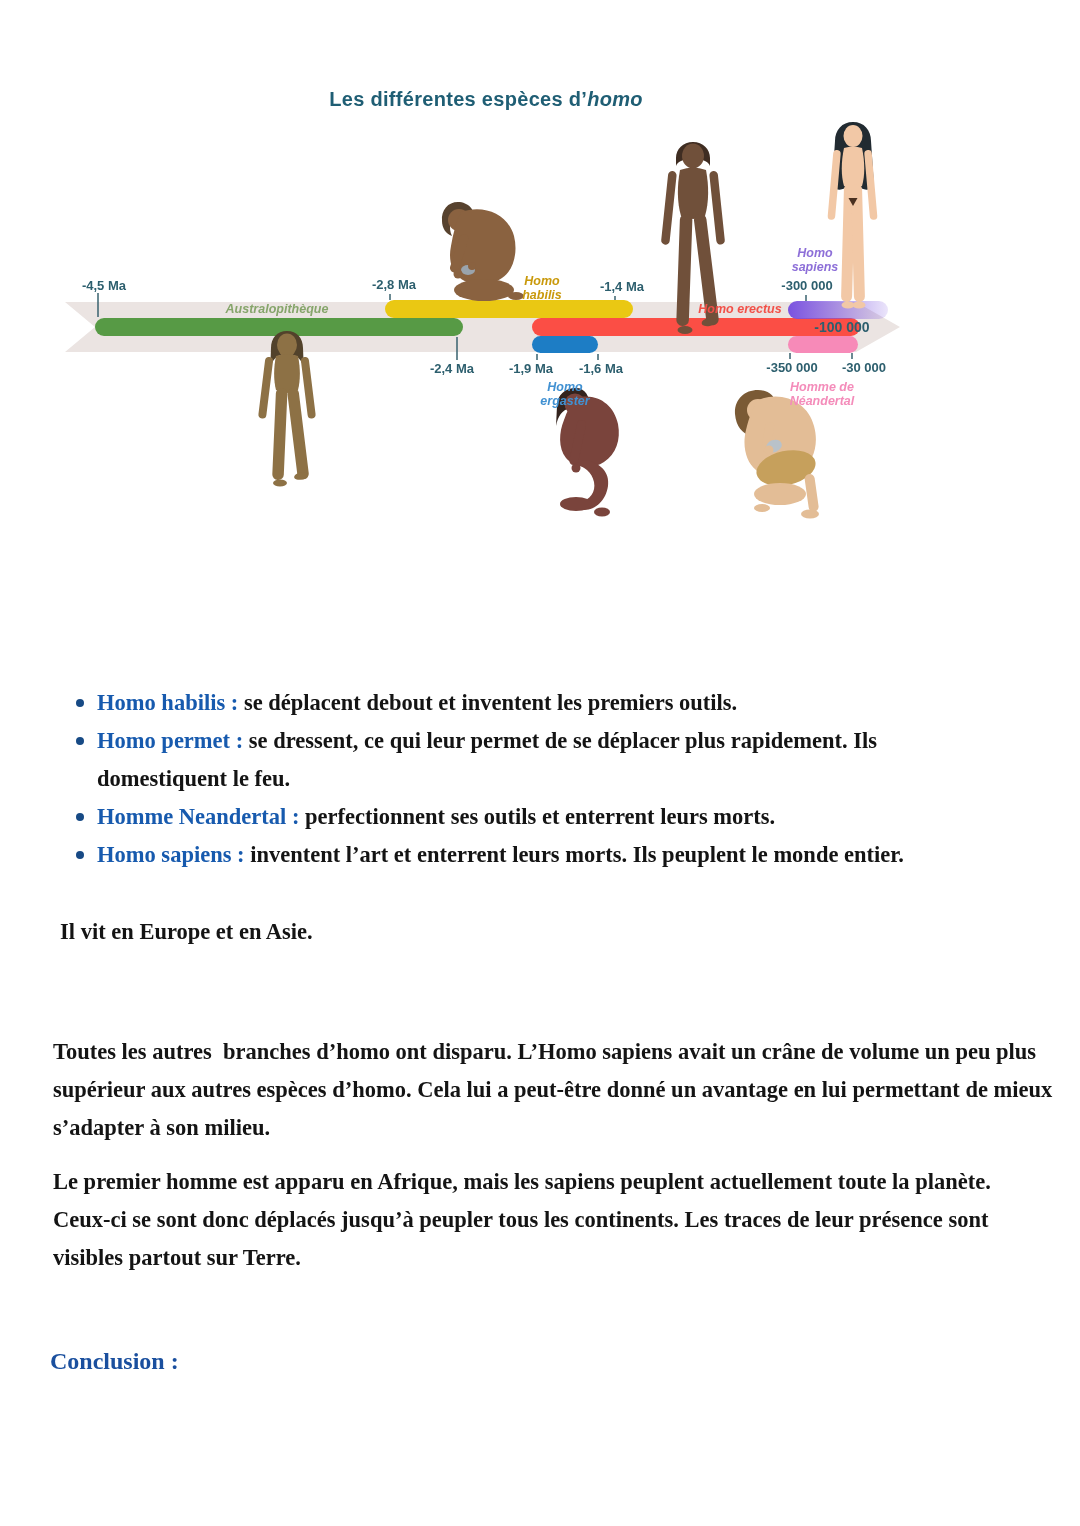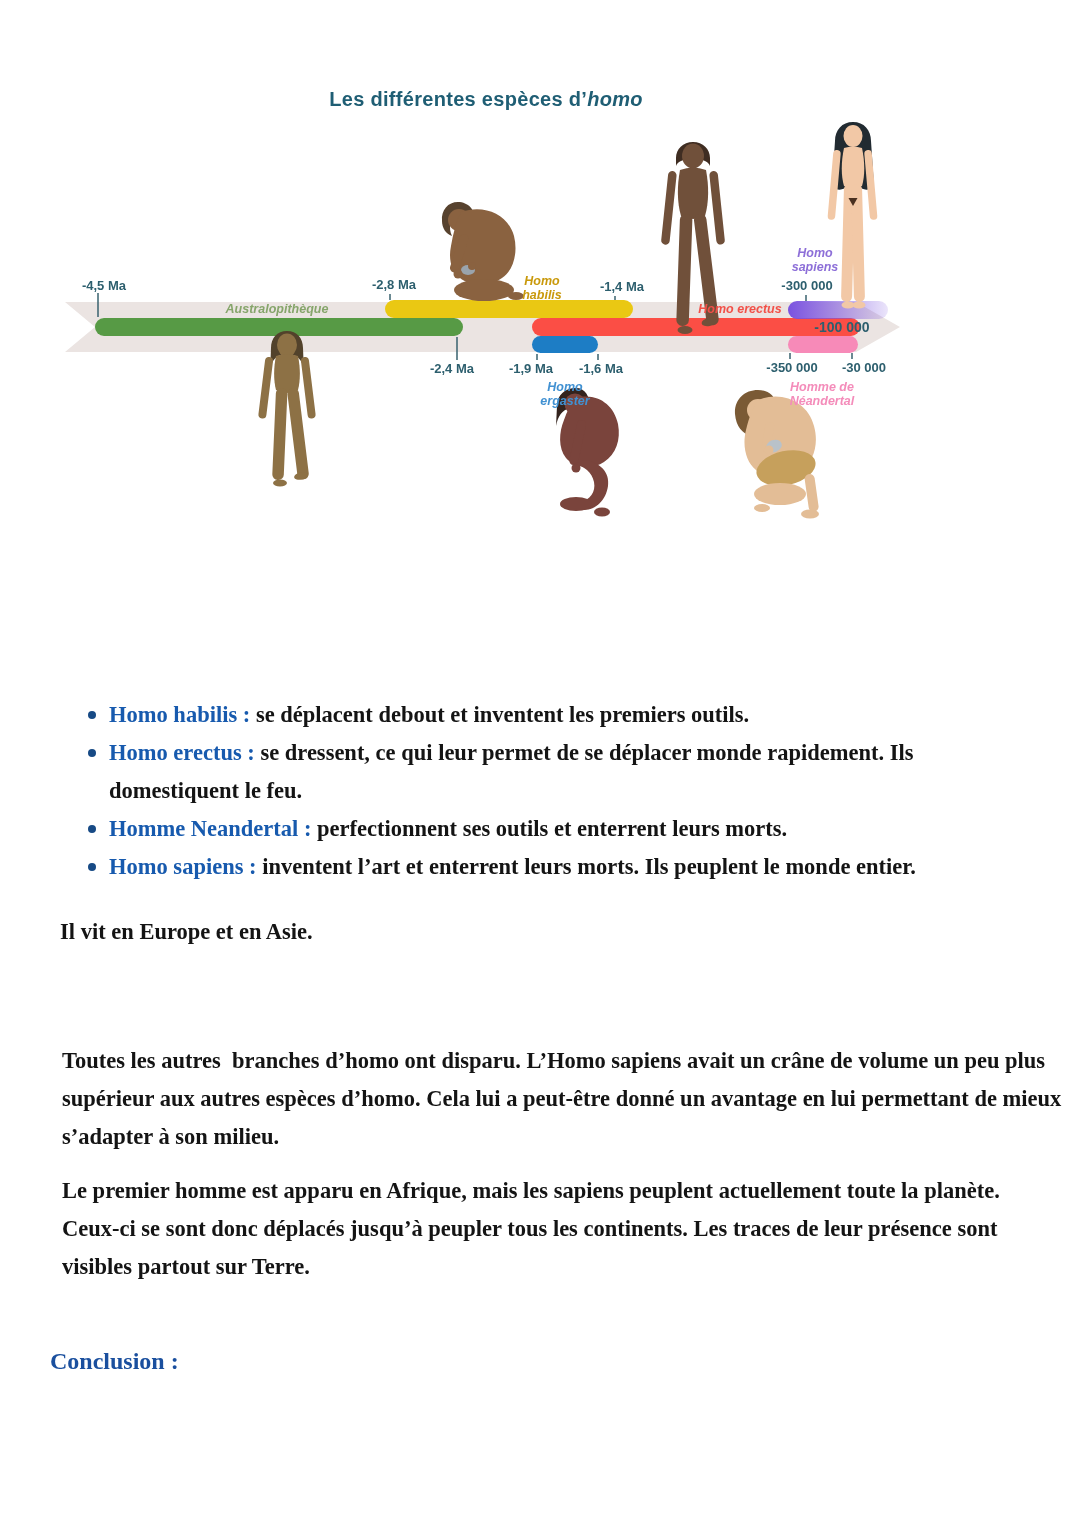--- a/index.html
+++ b/index.html
@@ -7,26 +7,26 @@
         font-family:"Liberation Serif","DejaVu Serif",serif;}
   .diagram-title{position:absolute;top:88px;left:0;width:972px;text-align:center;
         font-family:"Liberation Sans","DejaVu Sans",sans-serif;font-size:20px;font-weight:700;
         color:#1f5e74;letter-spacing:.3px;}
   .diagram-title em{font-style:italic;}
   svg.diagram{position:absolute;top:0;left:0;}
   .tl{font-family:"Liberation Sans","DejaVu Sans",sans-serif;font-size:13px;font-weight:700;}
   .tl2{font-size:14px;}
   .sp{font-family:"Liberation Sans","DejaVu Sans",sans-serif;font-size:12.5px;font-style:italic;font-weight:600;}
   .intro{position:absolute;top:571px;left:50px;width:1000px;font-size:22.5px;font-weight:700;color:#141414;}
-  .bullets{position:absolute;top:680px;left:50px;width:953px;margin:16px;padding:0;list-style:none;}
+  .bullets{position:absolute;top:680px;left:50px;width:953px;margin:4px;padding:0;list-style:none;}
   .bullets li{position:relative;padding-left:43px;line-height:38px;font-size:22.5px;font-weight:700;color:#141414;}
   .dot{position:absolute;left:22px;top:15px;width:8px;height:8px;border-radius:50%;background:#174a85;}
   .term{color:#175aae;}
   .note{position:absolute;top:913px;left:60px;font-size:22.5px;font-weight:700;color:#141414;line-height:38px;text-align:right;}
-  .para{position:absolute;left:50px;width:1000px;margin:12px;font-size:22.5px;font-weight:700;color:#141414;
+  .para{position:absolute;left:50px;width:1000px;margin:3px;font-size:22.5px;font-weight:700;color:#141414;
         line-height:38px;white-space:pre-wrap;}
   .p1{top:1030px;} .p2{top:1160px;}
   .conclusion{position:absolute;top:1348px;left:50px;font-size:24px;font-weight:700;color:#1a4f9e;
         text-decoration-thickness:2px;text-underline-offset:5px;}
 </style>
 </head>
 <body>
 
 <div class="page">
 
@@ -164,21 +164,21 @@
   </svg>
 
 
   <ul class="bullets">
     <li>
       <span class="dot"></span>
       <span class="li-text"><span class="term">Homo habilis :</span><span> se déplacent debout et inventent les premiers outils.</span></span>
     </li>
     <li>
       <span class="dot"></span>
-      <span class="li-text"><span class="term">Homo erectus :</span><span> se dressent, ce qui leur permet de se déplacer monde rapidement. Ils domestiquent le feu.</span></span>
+      <span class="li-text"><span class="term">Homo permet :</span><span> se dressent, ce qui leur permet de se déplacer plus rapidement. Ils domestiquent le feu.</span></span>
     </li>
     <li>
       <span class="dot"></span>
       <span class="li-text"><span class="term">Homme Neandertal :</span><span> perfectionnent ses outils et enterrent leurs morts.</span></span>
     </li>
     <li>
       <span class="dot"></span>
       <span class="li-text"><span class="term">Homo sapiens :</span><span> inventent l’art et enterrent leurs morts. Ils peuplent le monde entier.</span></span>
     </li>
   </ul>

